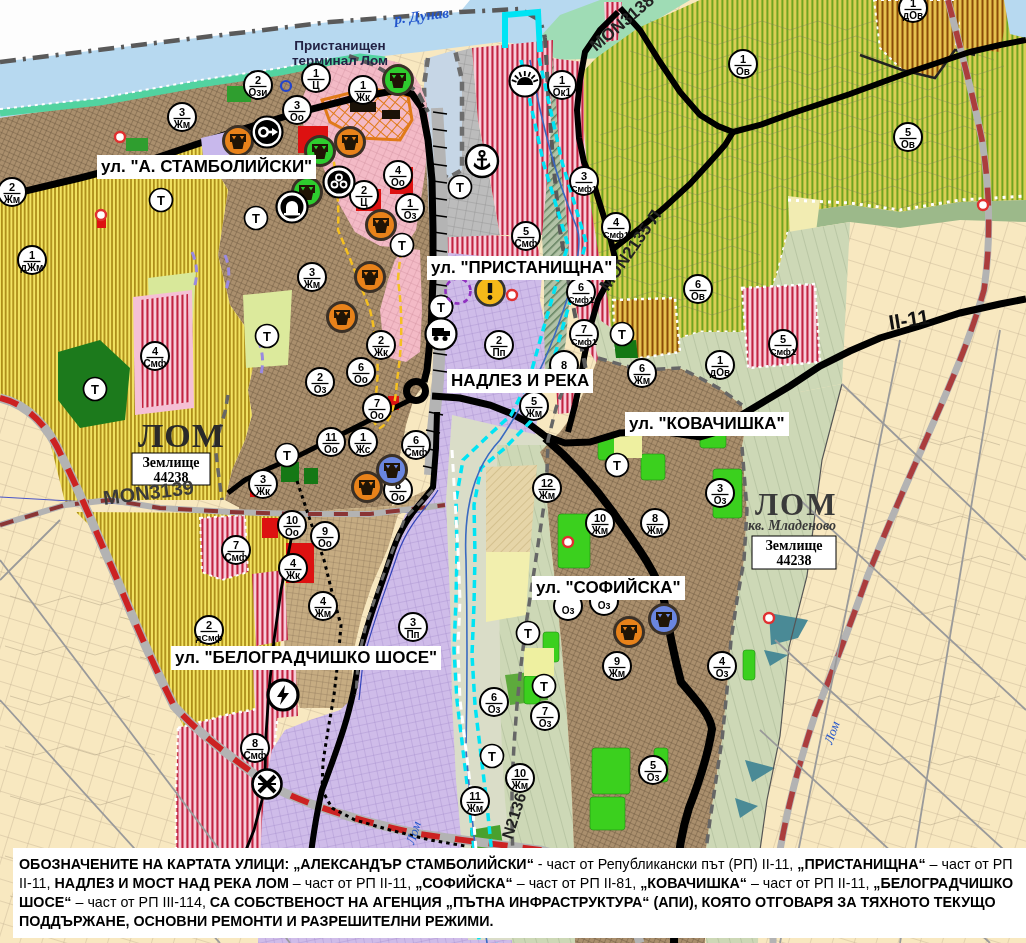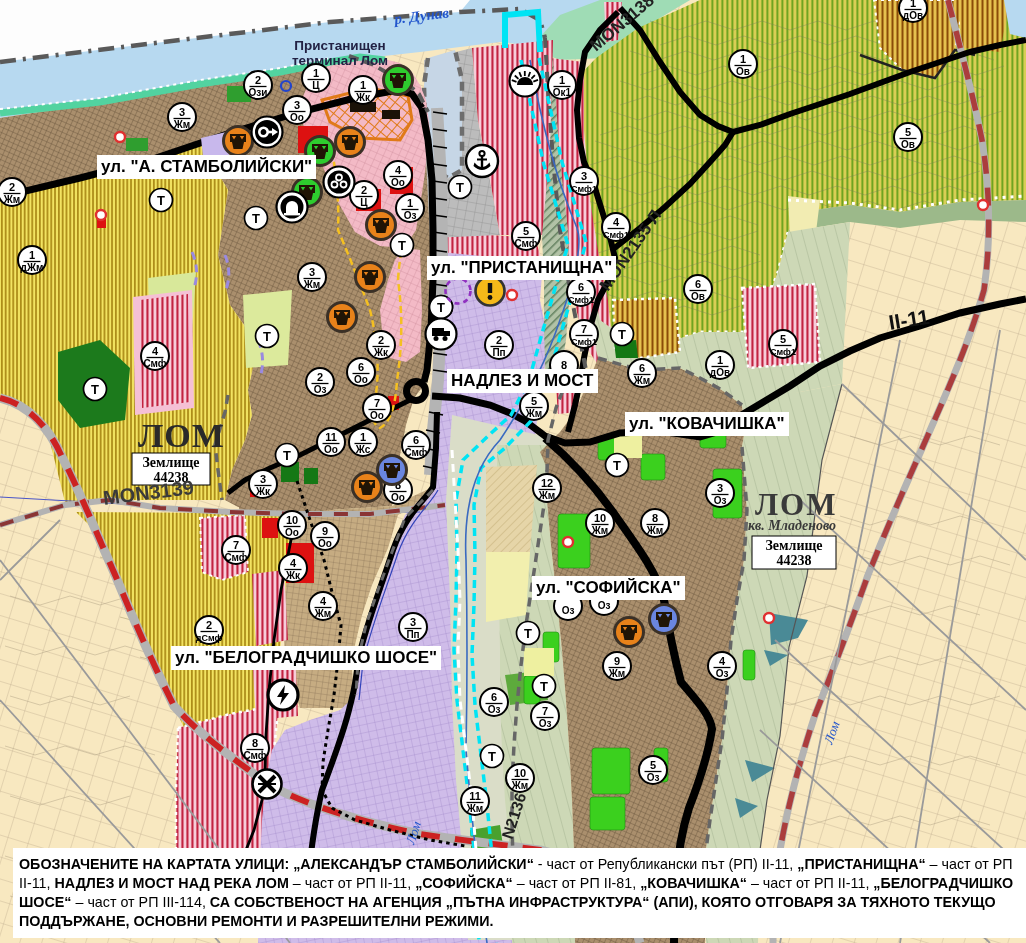--- a/index.html
+++ b/index.html
@@ -997,21 +997,21 @@
 <circle cx="568" cy="542" r="5" fill="#fff" stroke="#e03030" stroke-width="2.4"></circle>
 <circle cx="120" cy="137" r="5" fill="#fff" stroke="#e03030" stroke-width="2.4"></circle>
 <circle cx="101" cy="215" r="5" fill="#fff" stroke="#e03030" stroke-width="2.4"></circle>
 <circle cx="512" cy="295" r="5" fill="#fff" stroke="#e03030" stroke-width="2.4"></circle>
 </svg>
 
 <div class="lbl" style="left:97px;top:155px">ул. "А. СТАМБОЛИЙСКИ"</div>
 
 <div class="lbl" style="left:427px;top:256px">ул. "ПРИСТАНИЩНА"</div>
 
-<div class="lbl" style="left:447px;top:369px">НАДЛЕЗ И МОСТ</div>
+<div class="lbl" style="left:447px;top:369px">НАДЛЕЗ И РЕКА</div>
 
 <div class="lbl" style="left:625px;top:412px">ул. "КОВАЧИШКА"</div>
 
 <div class="lbl" style="left:532px;top:576px">ул. "СОФИЙСКА"</div>
 
 <div class="lbl" style="left:171px;top:646px">ул. "БЕЛОГРАДЧИШКО ШОСЕ"</div>
 
 <div id="btxt"><b>ОБОЗНАЧЕНИТЕ НА КАРТАТА УЛИЦИ: „АЛЕКСАНДЪР СТАМБОЛИЙСКИ“</b> - част от Републикански път (РП) II-11, <b>„ПРИСТАНИЩНА“</b> – част от РП<br>II-11, <b>НАДЛЕЗ И МОСТ НАД РЕКА ЛОМ</b> – част от РП II-11, <b>„СОФИЙСКА“</b> – част от РП II-81, <b>„КОВАЧИШКА“</b> – част от РП II-11, <b>„БЕЛОГРАДЧИШКО</b><br><b>ШОСЕ“</b> – част от РП III-114, <b>СА СОБСТВЕНОСТ НА АГЕНЦИЯ „ПЪТНА ИНФРАСТРУКТУРА“ (АПИ), КОЯТО ОТГОВАРЯ ЗА ТЯХНОТО ТЕКУЩО</b><br><b>ПОДДЪРЖАНЕ, ОСНОВНИ РЕМОНТИ И РАЗРЕШИТЕЛНИ РЕЖИМИ.</b></div>
 </div>
 </body></html>

